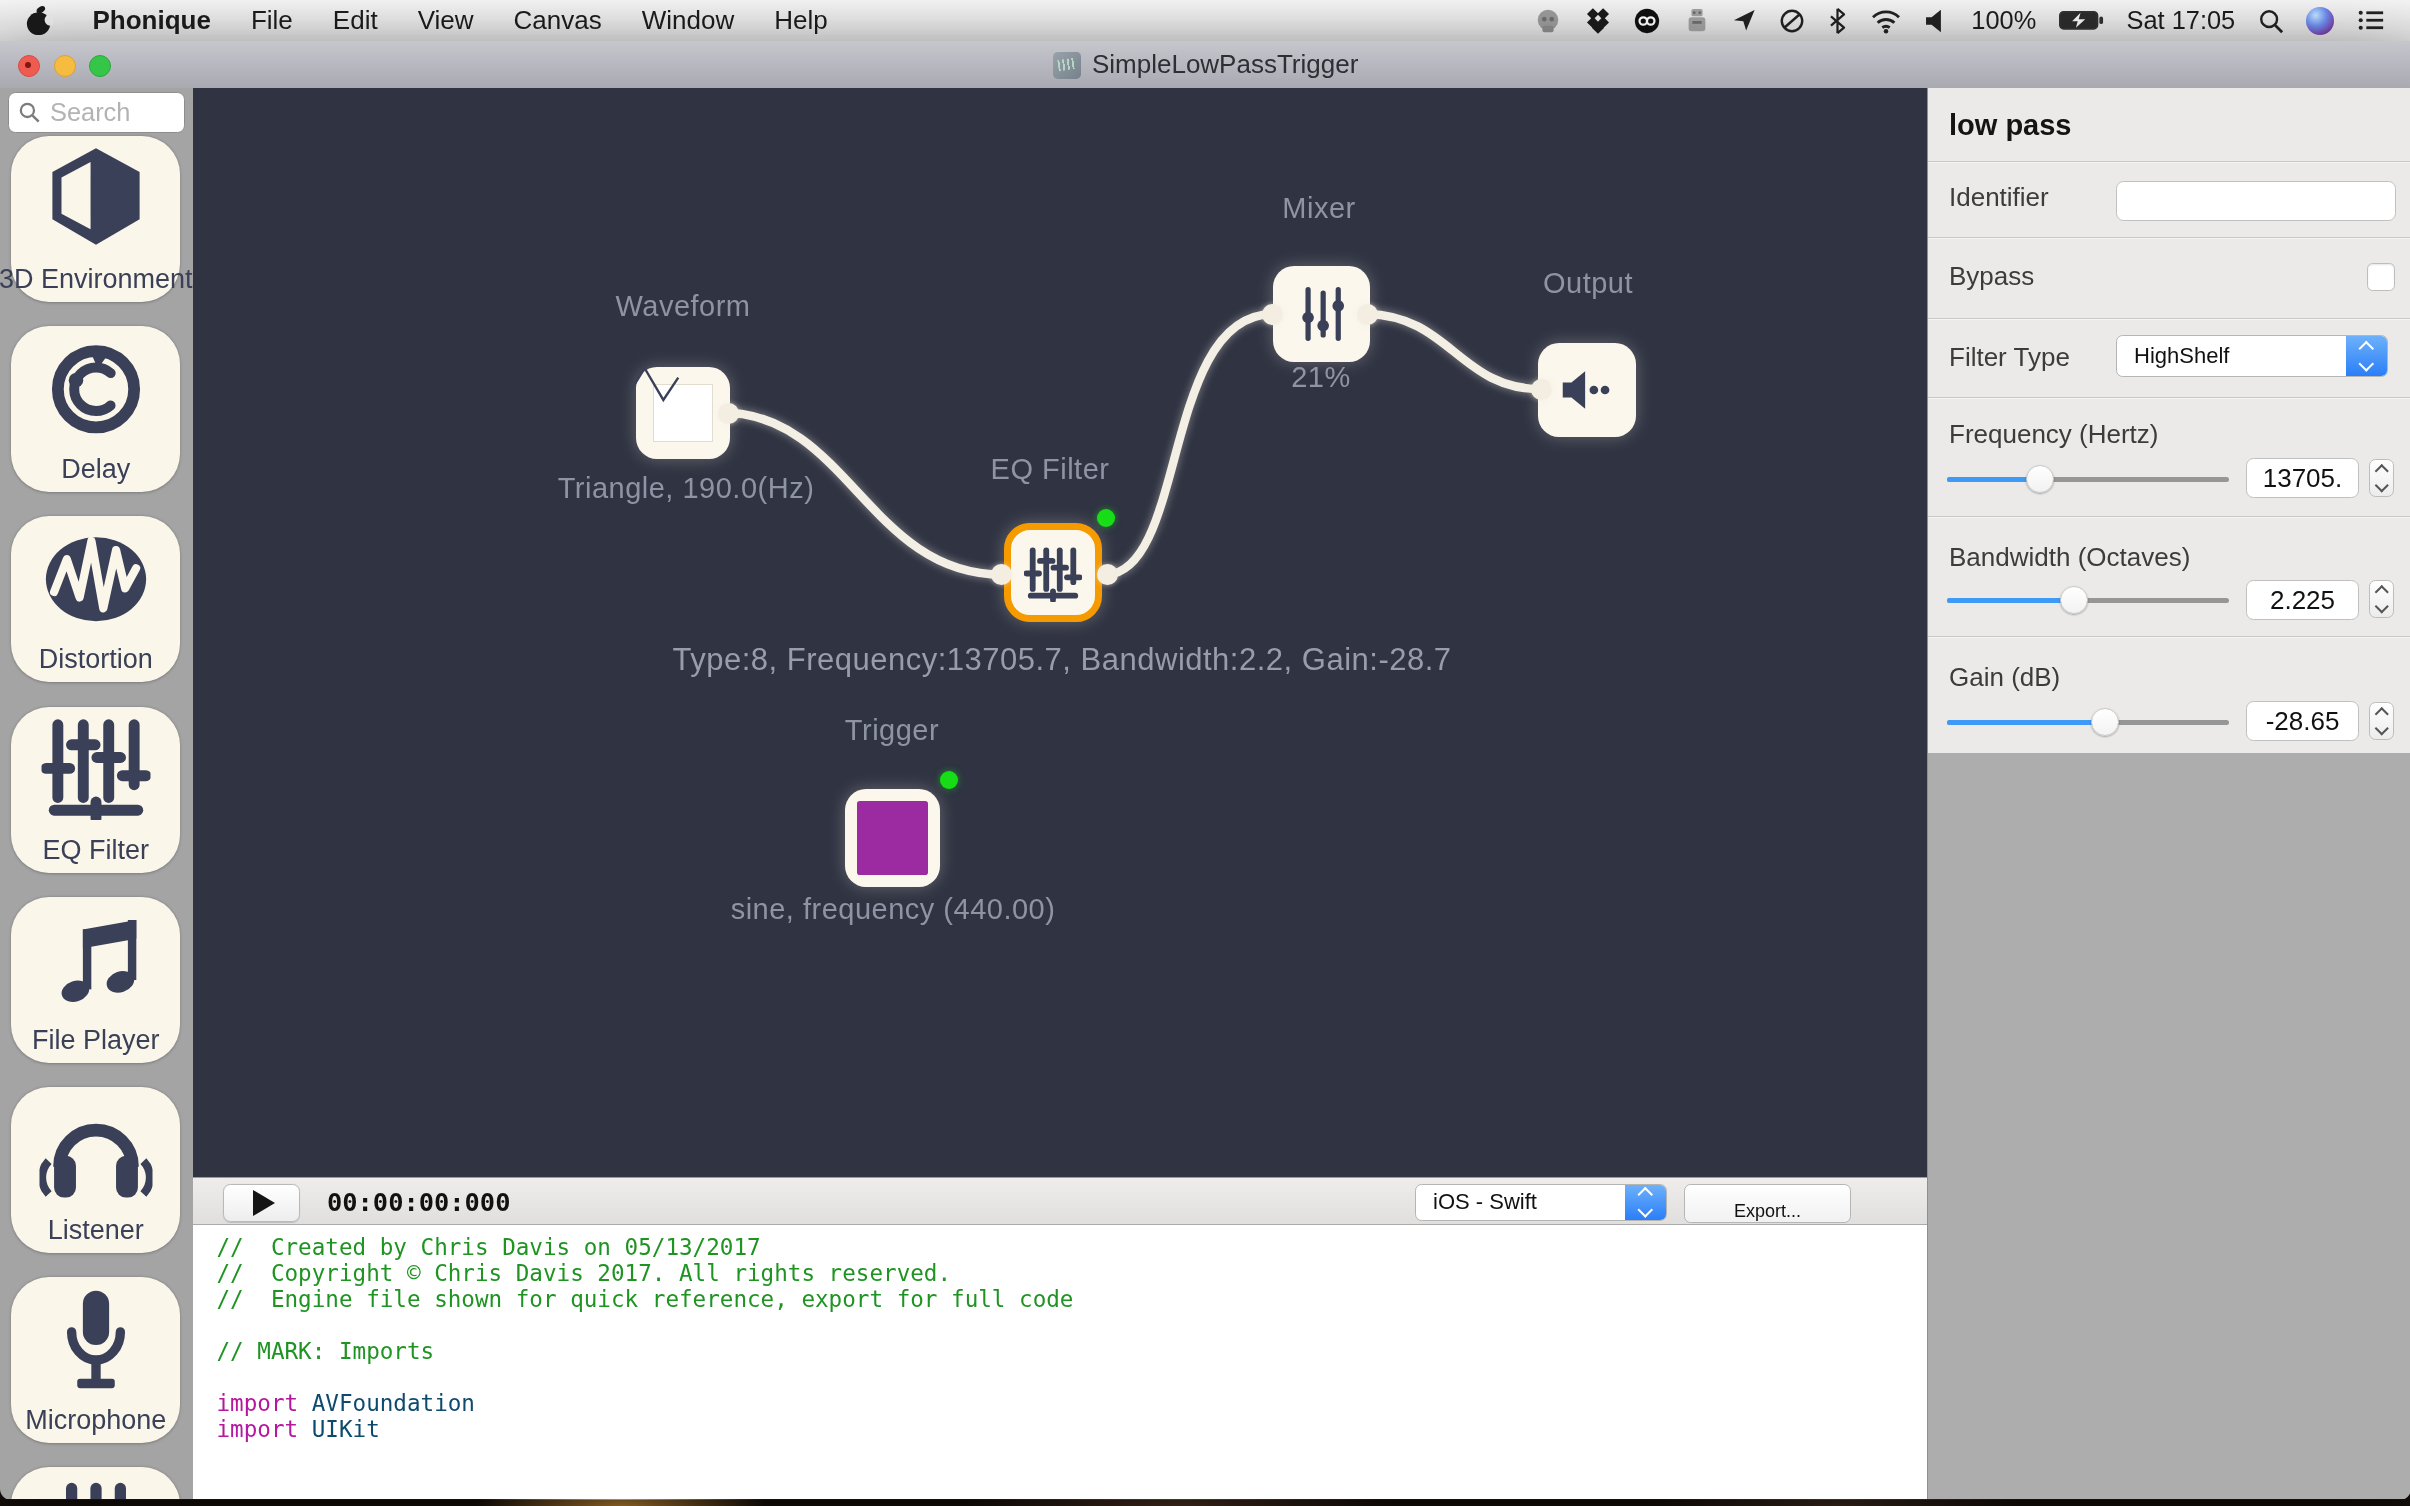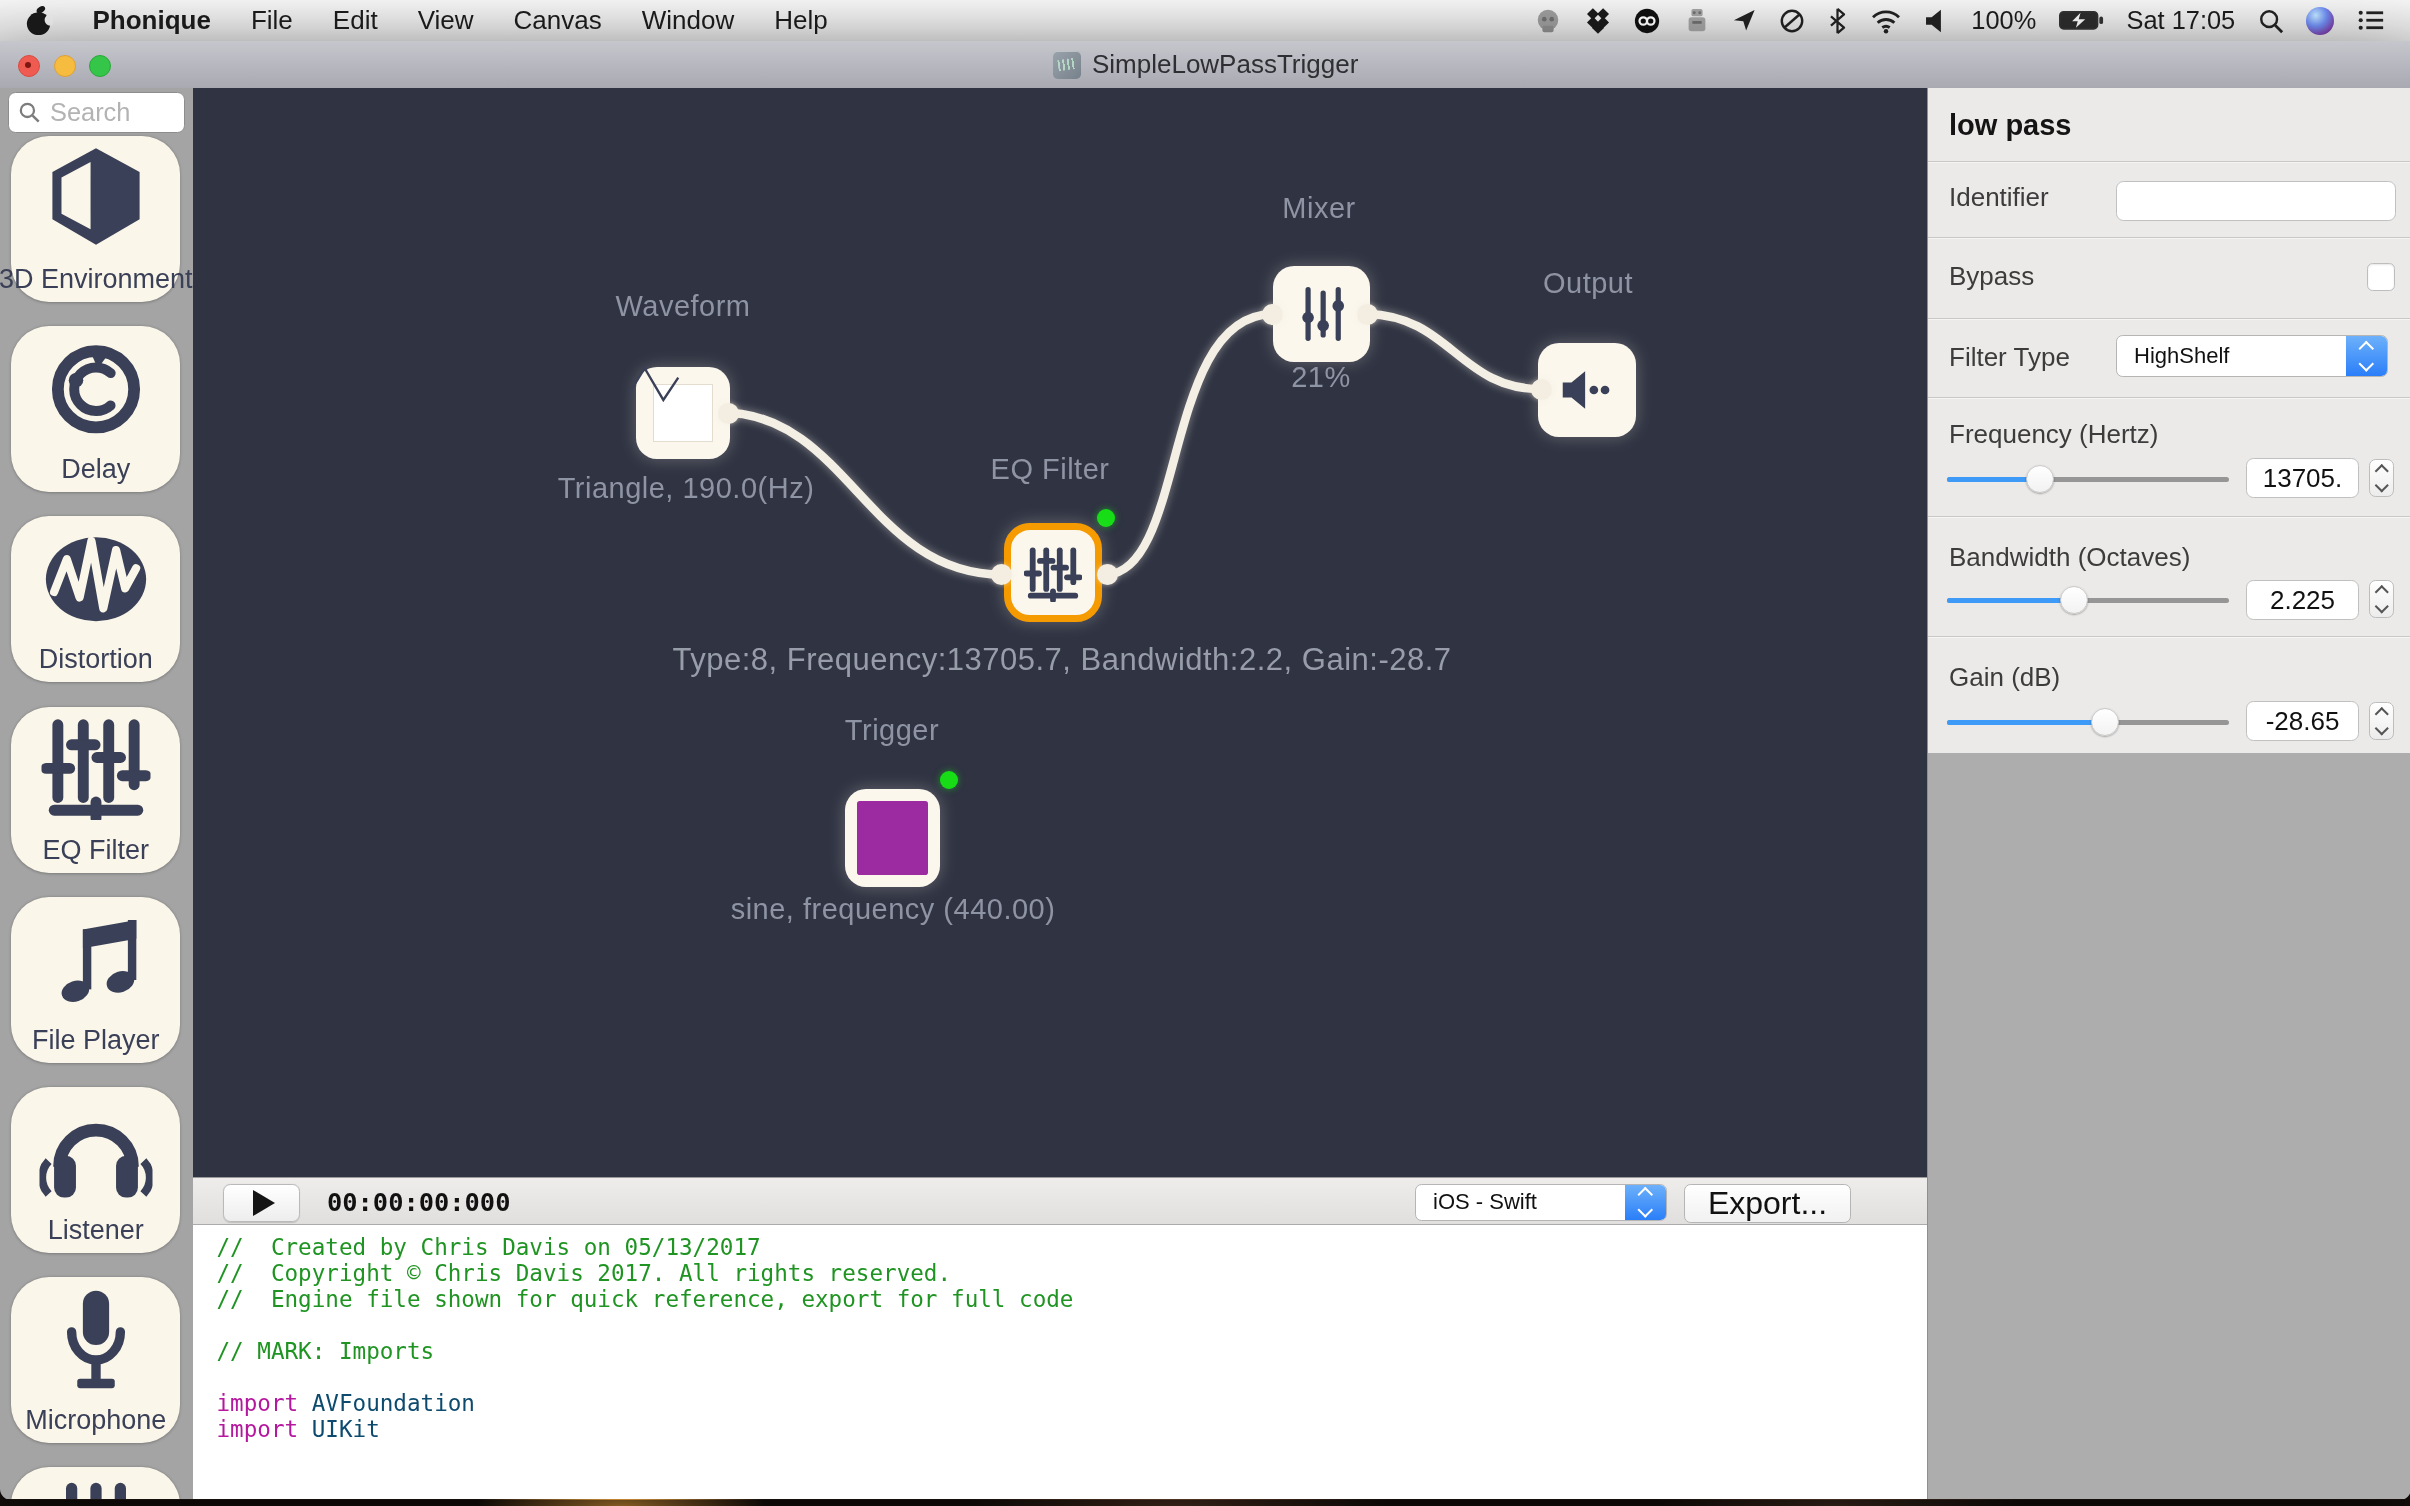--- a/index.html
+++ b/index.html
@@ -67,21 +67,21 @@
   .play-btn{position:absolute;left:30px;top:5.6px;width:75px;height:36px;background:linear-gradient(#ffffff,#ededed);border:0.9px solid #b9b9b9;border-radius:7.5px;box-shadow:0 0.9px 0.9px rgba(0,0,0,.15);display:flex;align-items:center;justify-content:center;}
   .play-tri{width:0;height:0;border-left:22.6px solid #151515;border-top:13px solid transparent;border-bottom:13px solid transparent;margin-left:5.6px;}
   .timecode{position:absolute;left:134px;top:0;height:48px;display:flex;align-items:center;
     font-family:"DejaVu Sans Mono","Liberation Mono",monospace;font-size:25.4px;font-weight:600;color:#111;}
   .popup{background:#fff;border:0.9px solid #b5b5b5;border-radius:6.6px;display:flex;align-items:center;box-sizing:border-box;position:absolute;overflow:hidden;}
   .popup .ptext{flex:1;font-size:22px;color:#111;padding-left:17px;white-space:nowrap;}
   .popcap{width:41px;align-self:stretch;background:linear-gradient(#6db1fb,#2a7ef8);display:flex;flex-direction:column;align-items:center;justify-content:center;}
   .chv{display:block;width:8.5px;height:8.5px;border-left:2.8px solid #fff;border-top:2.8px solid #fff;}
   .chv.up{transform:rotate(45deg);margin-bottom:2.8px;}
   .chv.dn{transform:rotate(225deg);margin-top:2.8px;}
-  .export-btn{position:absolute;left:1491px;top:5.6px;width:165px;height:37px;background:linear-gradient(#ffffff,#f1f1f1);border:0.9px solid #b5b5b5;border-radius:6.6px;font-size:32px;color:#111;display:flex;align-items:flex-end;justify-content:center;}
+  .export-btn{position:absolute;left:1491px;top:5.6px;width:165px;height:37px;background:linear-gradient(#ffffff,#f1f1f1);border:0.9px solid #b5b5b5;border-radius:6.6px;font-size:18px;color:#111;display:flex;align-items:flex-end;justify-content:center;}
   
   .codearea{position:absolute;left:0;top:1137px;width:1734px;height:274px;background:#fff;box-sizing:border-box;padding:9.4px 0 0 23.5px;
     font-family:"DejaVu Sans Mono","Liberation Mono",monospace;font-size:22.6px;line-height:26px;}
   .cl{height:26px;white-space:pre;}
   .c-comment{color:#1f9422;}
   .c-keyword{color:#b5179e;}
   .c-plain{color:#0c4a6e;}
   
   .inspector{position:absolute;left:1927px;top:0;width:484px;height:1411px;background:#adadad;border-left:0.9px solid #8f8f8f;box-sizing:border-box;}
   .rows{position:absolute;left:0;top:0;width:484px;height:665px;background:#ebeae8;}

